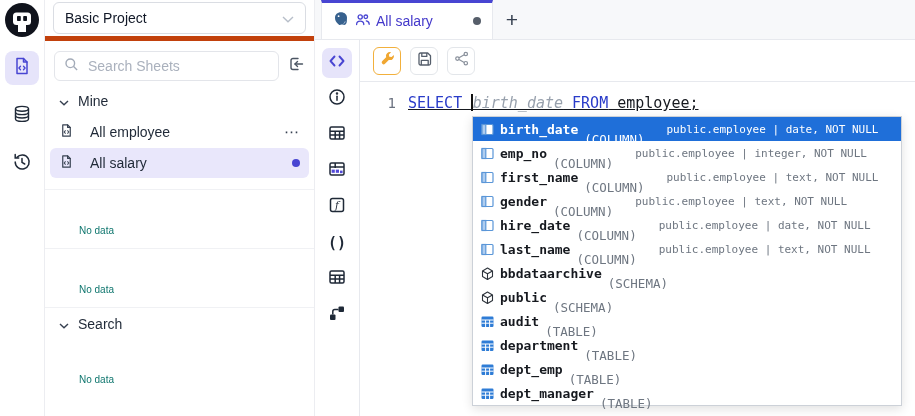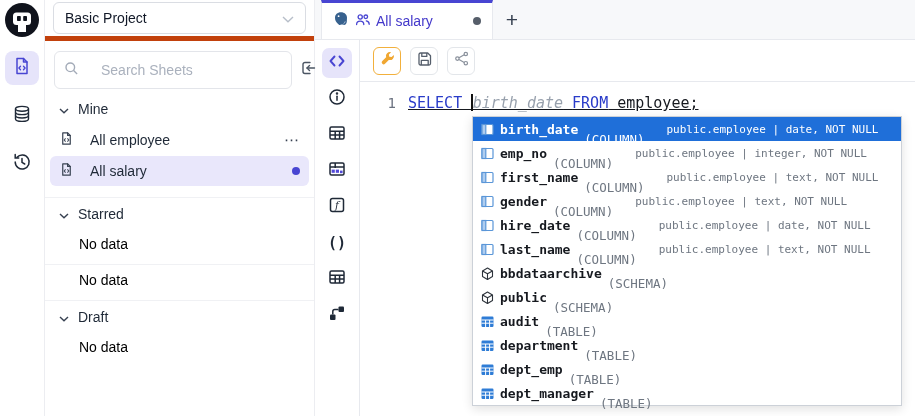--- a/index.html
+++ b/index.html
@@ -12,33 +12,33 @@
   .rail { width:45px; border-right:1px solid #ecedf1; display:flex; flex-direction:column; align-items:center; flex:none; }
   .logo { width:45px; height:44px; display:flex; align-items:center; justify-content:center; }
   .rail-btn { width:34px; height:34px; margin:7px 0; border-radius:8px; display:flex; align-items:center; justify-content:center; color:#1f2937; }
   .rail-btn.selected { background:#e6e4fa; color:#4845d2; }
 
   
   .sheets { width:270px; border-right:1px solid #ecedf1; display:flex; flex-direction:column; flex:none; }
   .project-row { height:41px; border-bottom:5px solid #c2410c; display:flex; align-items:center; padding:0 8px; flex:none; }
   .project-select { flex:1; height:32px; border:1px solid #dadde3; border-radius:6px; display:flex; align-items:center; justify-content:space-between; padding:0 11px; font-size:14px; color:#111827; background:#fff; }
   .search-row { display:flex; align-items:center; gap:7px; padding:10px 9px 4px 9px; flex:none; }
-  .search-box { flex:1; height:38px; border:1px solid #e3e5ea; border-radius:6px; display:flex; align-items:center; gap:22px; padding:0 9px; }
+  .search-box { flex:1; height:30px; border:1px solid #e3e5ea; border-radius:6px; display:flex; align-items:center; gap:9px; padding:0 9px; }
   .search-box input { border:0; outline:0; flex:1; font-size:14px; color:#374151; min-width:0; background:transparent; }
   .search-box input::placeholder { color:#aab1bd; }
   .collapse-btn { width:26px; height:26px; display:flex; align-items:center; justify-content:center; color:#4b5563; }
   .section { padding-bottom:10px; }
   .section + .section { border-top:1px solid #f0f1f4; }
   .section-header { height:31px; display:flex; align-items:center; gap:9px; padding:0 14px; font-size:14px; font-weight:500; color:#1f2937; width:100%; text-align:left; }
   .sheet-item { height:30px; margin:1px 5px; border-radius:6px; display:flex; align-items:center; gap:16px; padding:0 9px; font-size:14px; color:#1f2937; width:calc(100% - 10px); text-align:left;justify-content:flex-end; }
   .sheet-item.selected { background:#e9e7fb; }
   .sheet-item .grow { flex:1; }
   .more-dots { color:#374151; font-size:15px; letter-spacing:1px; }
   .sel-dot { width:8px; height:8px; border-radius:50%; background:#4845d2; }
-  .no-data { padding:7px 14px 2px 34px; font-size:14px; color:#000000; }
+  .no-data { padding:7px 14px 2px 34px; font-size:10px; color:#0f766e;margin-top:28px; }
 
   
   .main { flex:1; display:flex; flex-direction:column; min-width:0; }
   .tabbar { height:40px; background:#f7f8fa; border-bottom:1px solid #e7e9ee; display:flex; align-items:stretch; padding-left:6px; flex:none; }
   .tab { width:172px; background:#fff; border-top:3px solid #4845d2; border-left:1px solid #e7e9ee; border-right:1px solid #e7e9ee; display:flex; align-items:center; gap:6px; padding:0 11px; }
   .tab-label { color:#4338ca; font-size:14px; white-space:nowrap; }
   .tab-dot { width:8px; height:8px; border-radius:50%; background:#565e6a; margin-left:auto; }
   .tab-add { width:38px; display:flex; align-items:center; justify-content:center; font-size:21px; color:#374151; }
 
   .workspace { flex:1; display:flex; min-height:0; }
@@ -185,43 +185,35 @@
             <path d="M8.5 10.3 6.9 12l1.6 1.7M11.5 10.3 13.1 12l-1.6 1.7" stroke-width="1.4"></path>
           </svg>
         </span>
         <span>All salary</span>
         <span class="grow"></span>
         <span class="sel-dot"></span>
       </button>
     </div>
 
     <div class="section">
+      <div class="no-data">No data</div>
+    </div>
+
+    <div class="section">
+      <div class="no-data">No data</div>
+    </div>
+
+    <div class="section">
       <button class="section-header">
         <span>
           <svg width="10" height="6" viewBox="0 0 10 6" fill="none">
               <path d="M1 1l4 3.8L9 1" stroke="#374151" stroke-width="1.4"></path>
             </svg>
         </span>
-        <span>Starred</span>
-      </button>
-      <div class="no-data">No data</div>
-    </div>
-
-    <div class="section">
-      <div class="no-data">No data</div>
-    </div>
-
-    <div class="section">
-      <button class="section-header">
-        <span>
-          <svg width="10" height="6" viewBox="0 0 10 6" fill="none">
-              <path d="M1 1l4 3.8L9 1" stroke="#374151" stroke-width="1.4"></path>
-            </svg>
-        </span>
-        <span>Draft</span>
+        <span>Search</span>
       </button>
       <div class="no-data">No data</div>
     </div>
   </div>
 
   <div class="main">
     <div class="tabbar">
       <div class="tab">
         <span>
           <svg width="16" height="16" viewBox="0 0 16 16">

